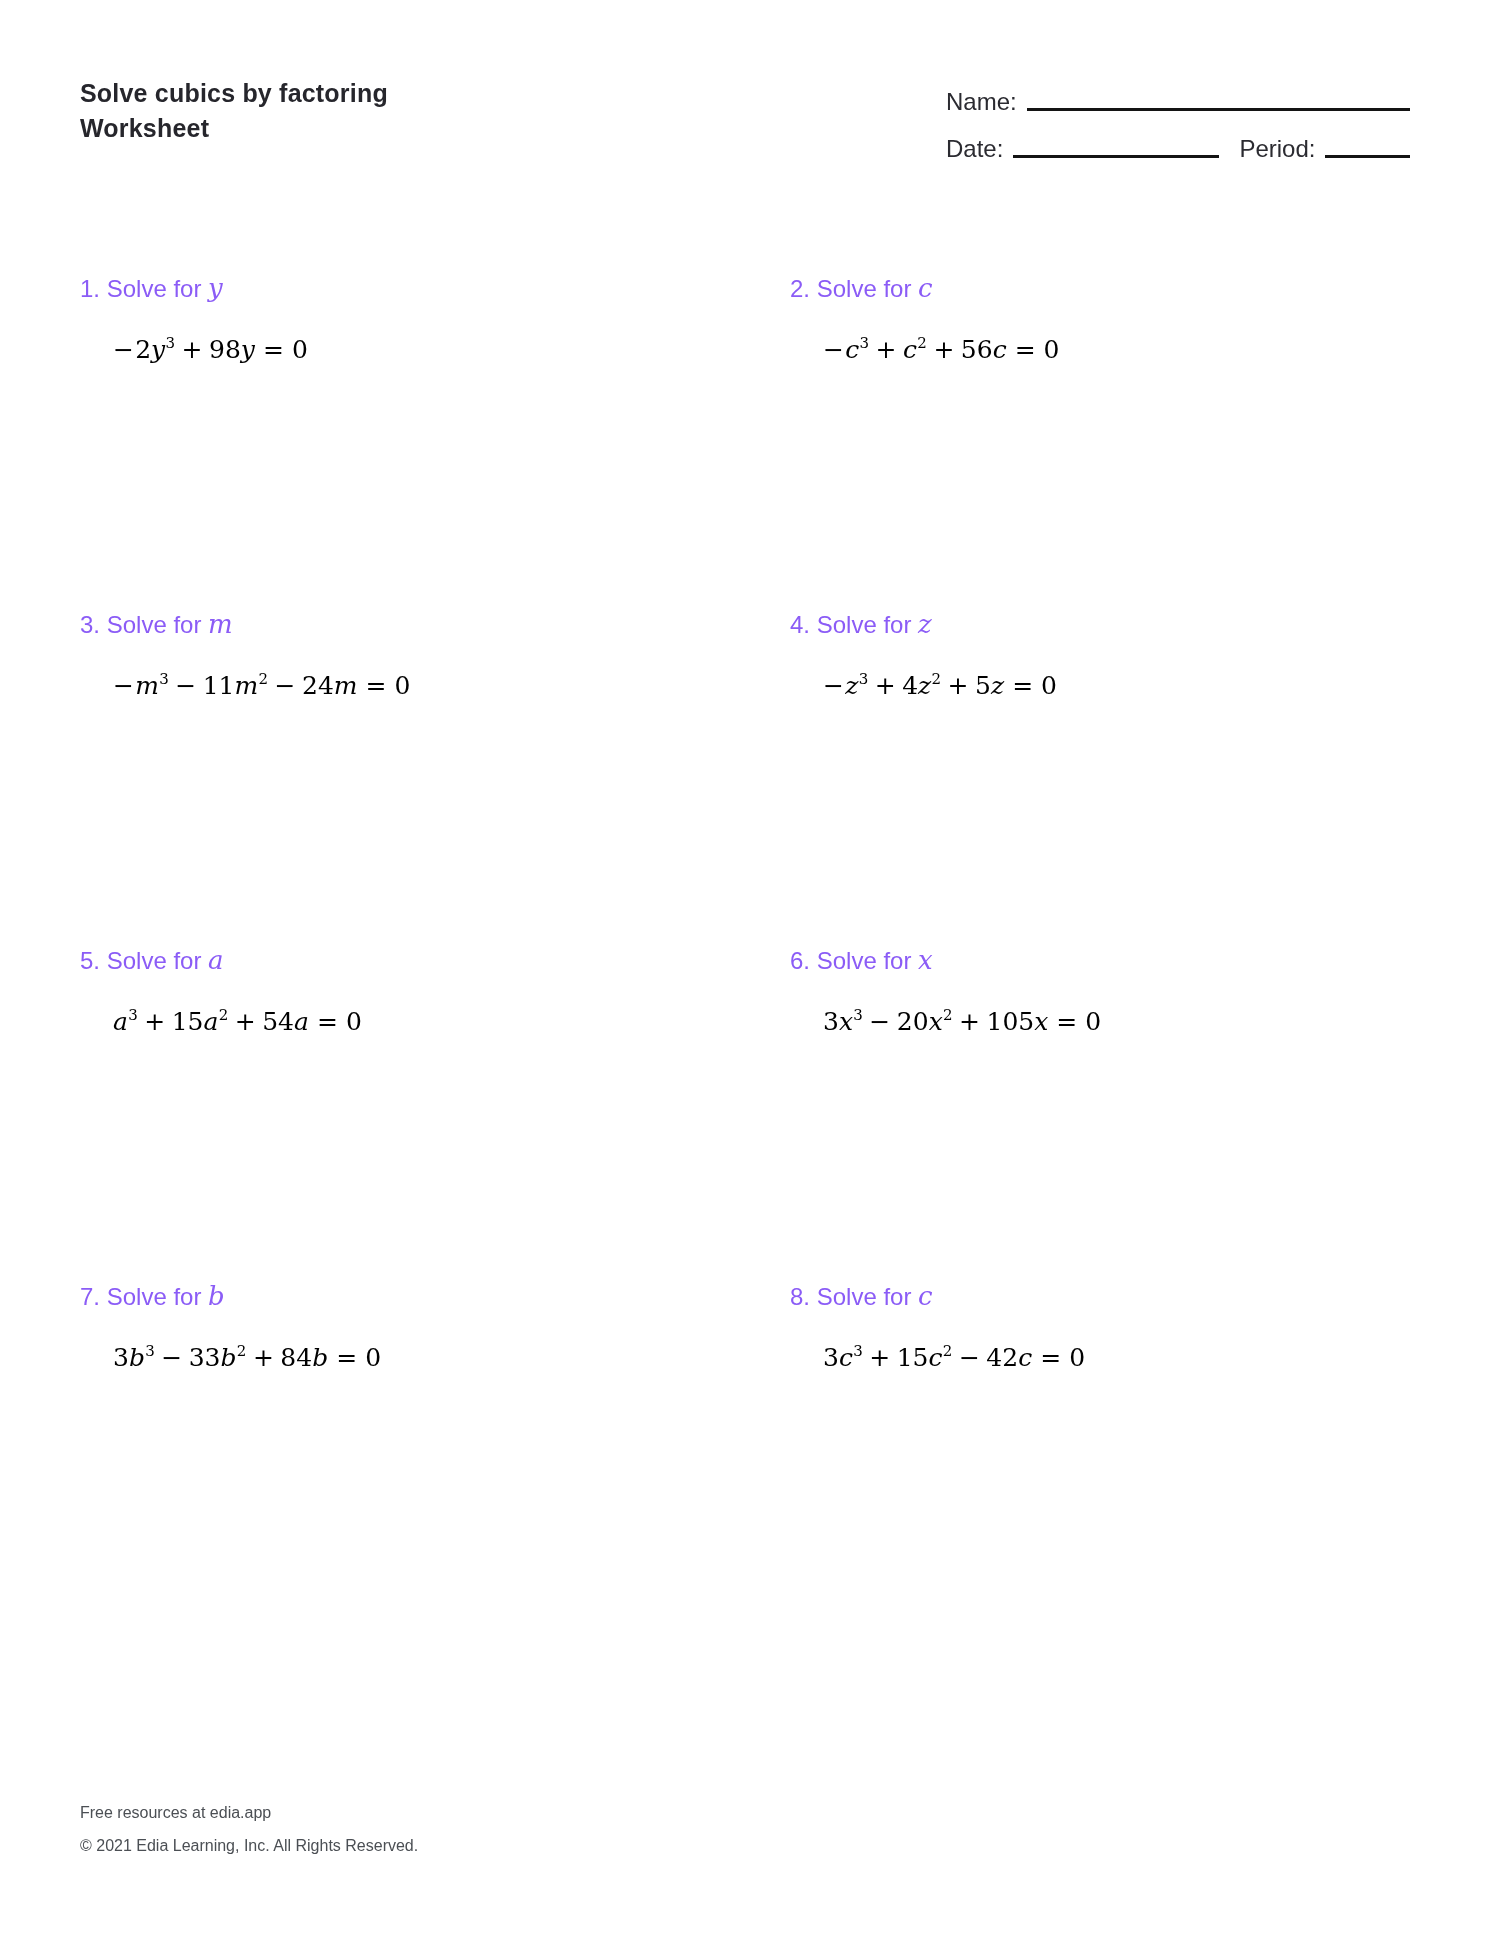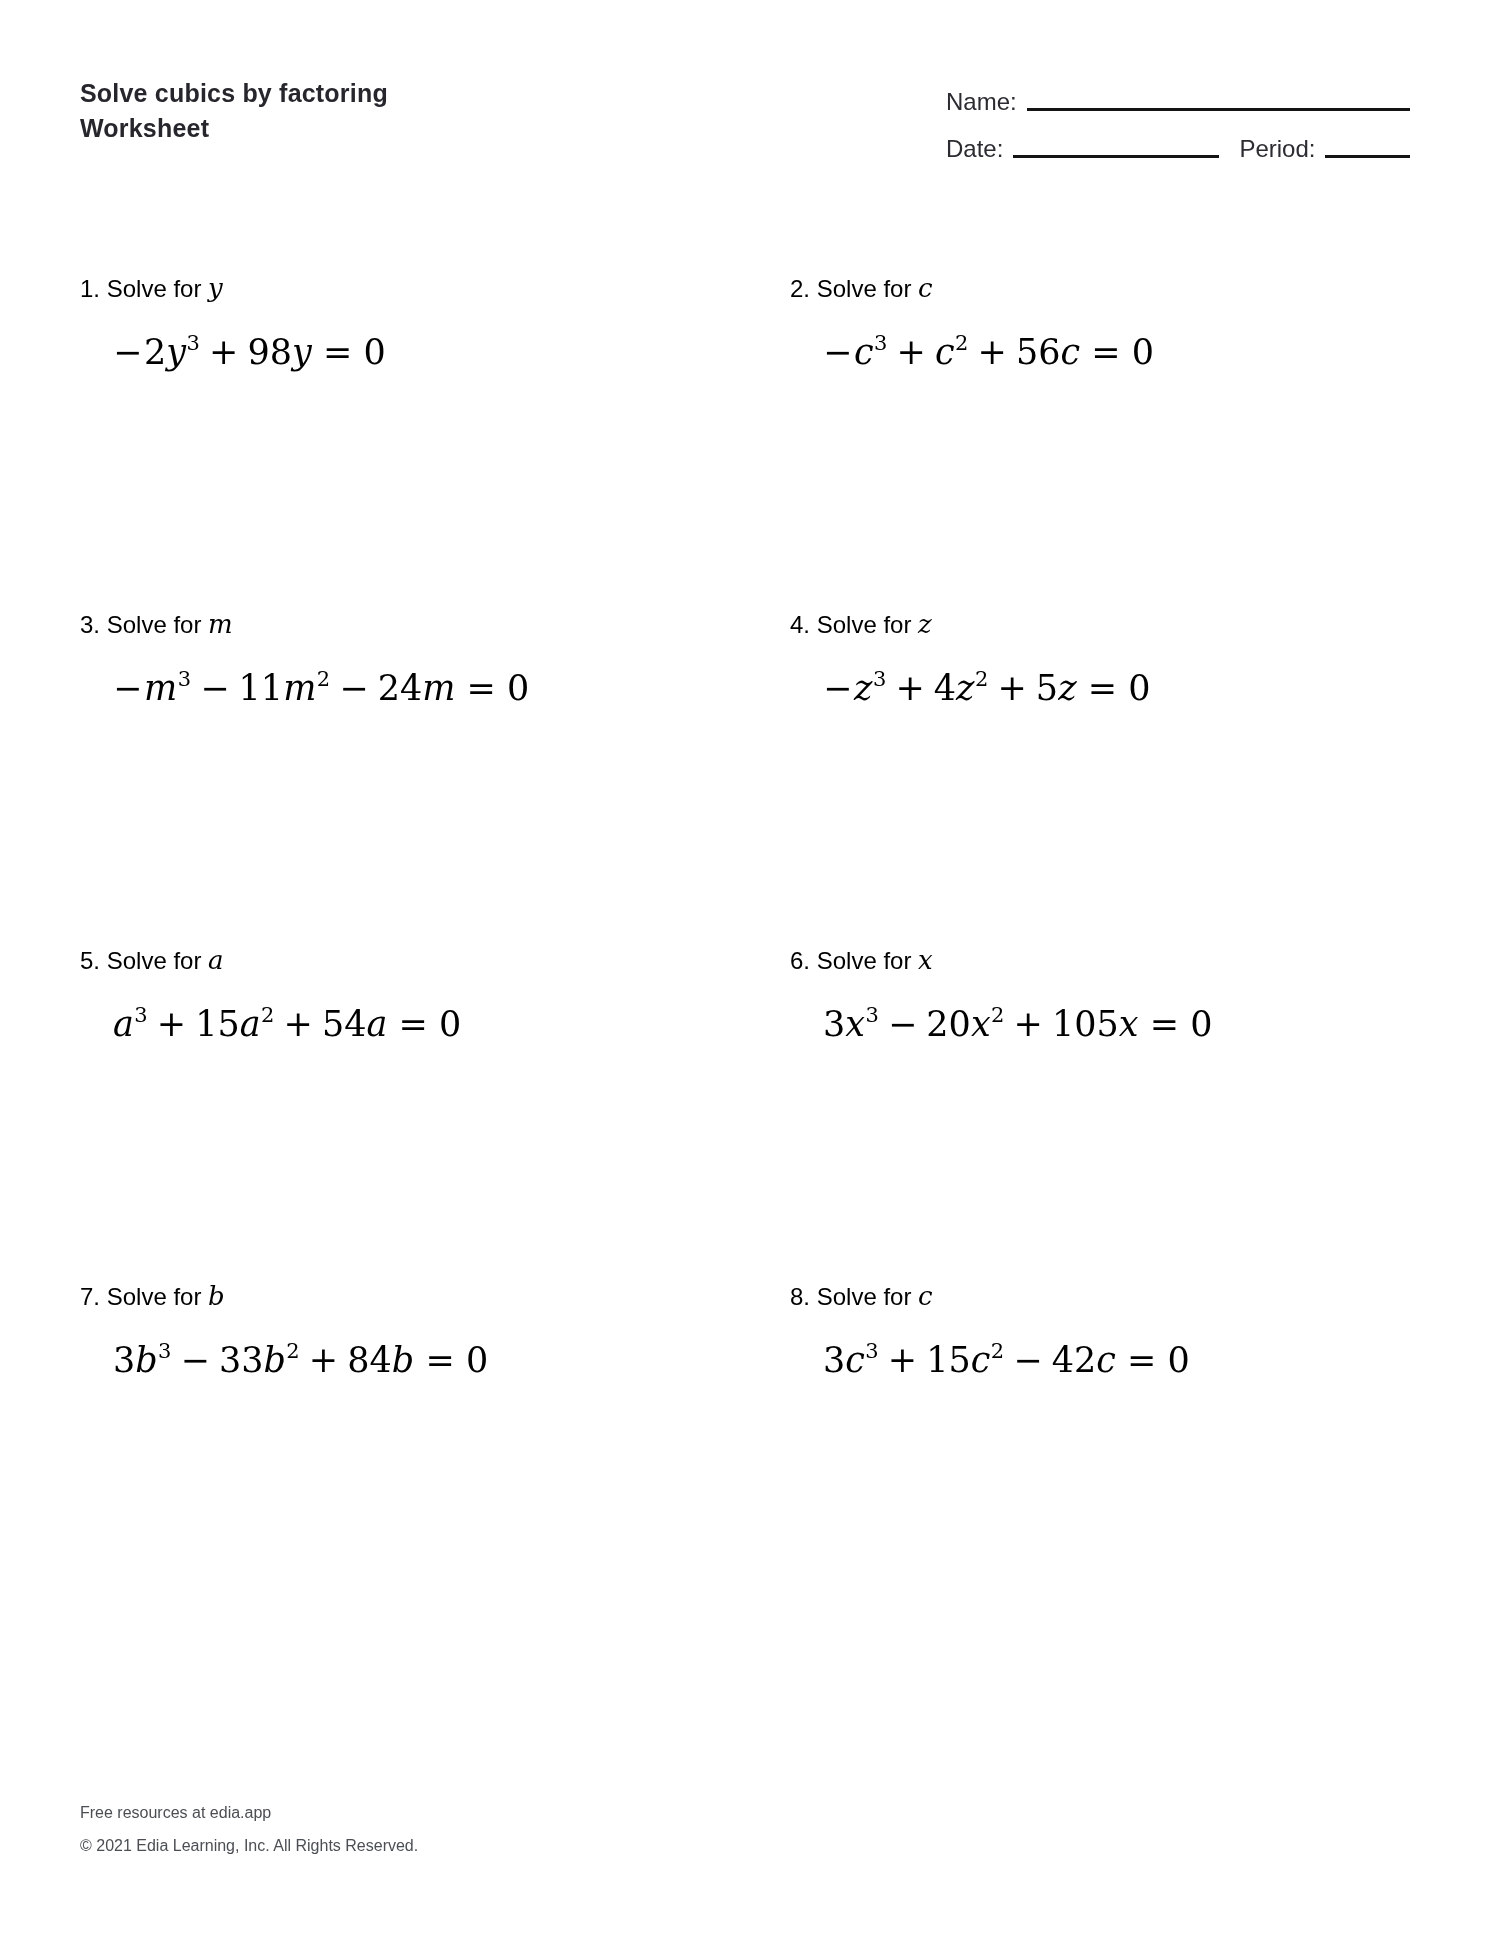--- a/index.html
+++ b/index.html
@@ -45,31 +45,31 @@
 
   
   .problems {
     position:absolute; left:80px; top:274px;
     display:grid;
     grid-template-columns:710px 630px;
     grid-auto-rows:336px;
   }
   .problem { }
   .problem-label {
-    font-size:24px; line-height:29px; color:#000000;
+    font-size:24px; line-height:29px; color:#8b5cf6;
   }
   .problem-label .pvar {
     font-family:"DejaVu Serif", serif;
     font-style:italic;
     font-size:26px;
   }
   .equation {
     margin-top:17px; margin-left:33px;
     font-family:"DejaVu Serif", serif;
-    font-size:35px; line-height:46px;
+    font-size:25px; line-height:46px;
     color:#000000;
     white-space:nowrap;
   }
   .equation .mvar { font-style:italic; }
   .equation .mnum { font-style:normal; }
   .equation .msup {
     font-size:60%;
     vertical-align:0.68em;
     font-style:normal;
     margin-left:0.02em;

